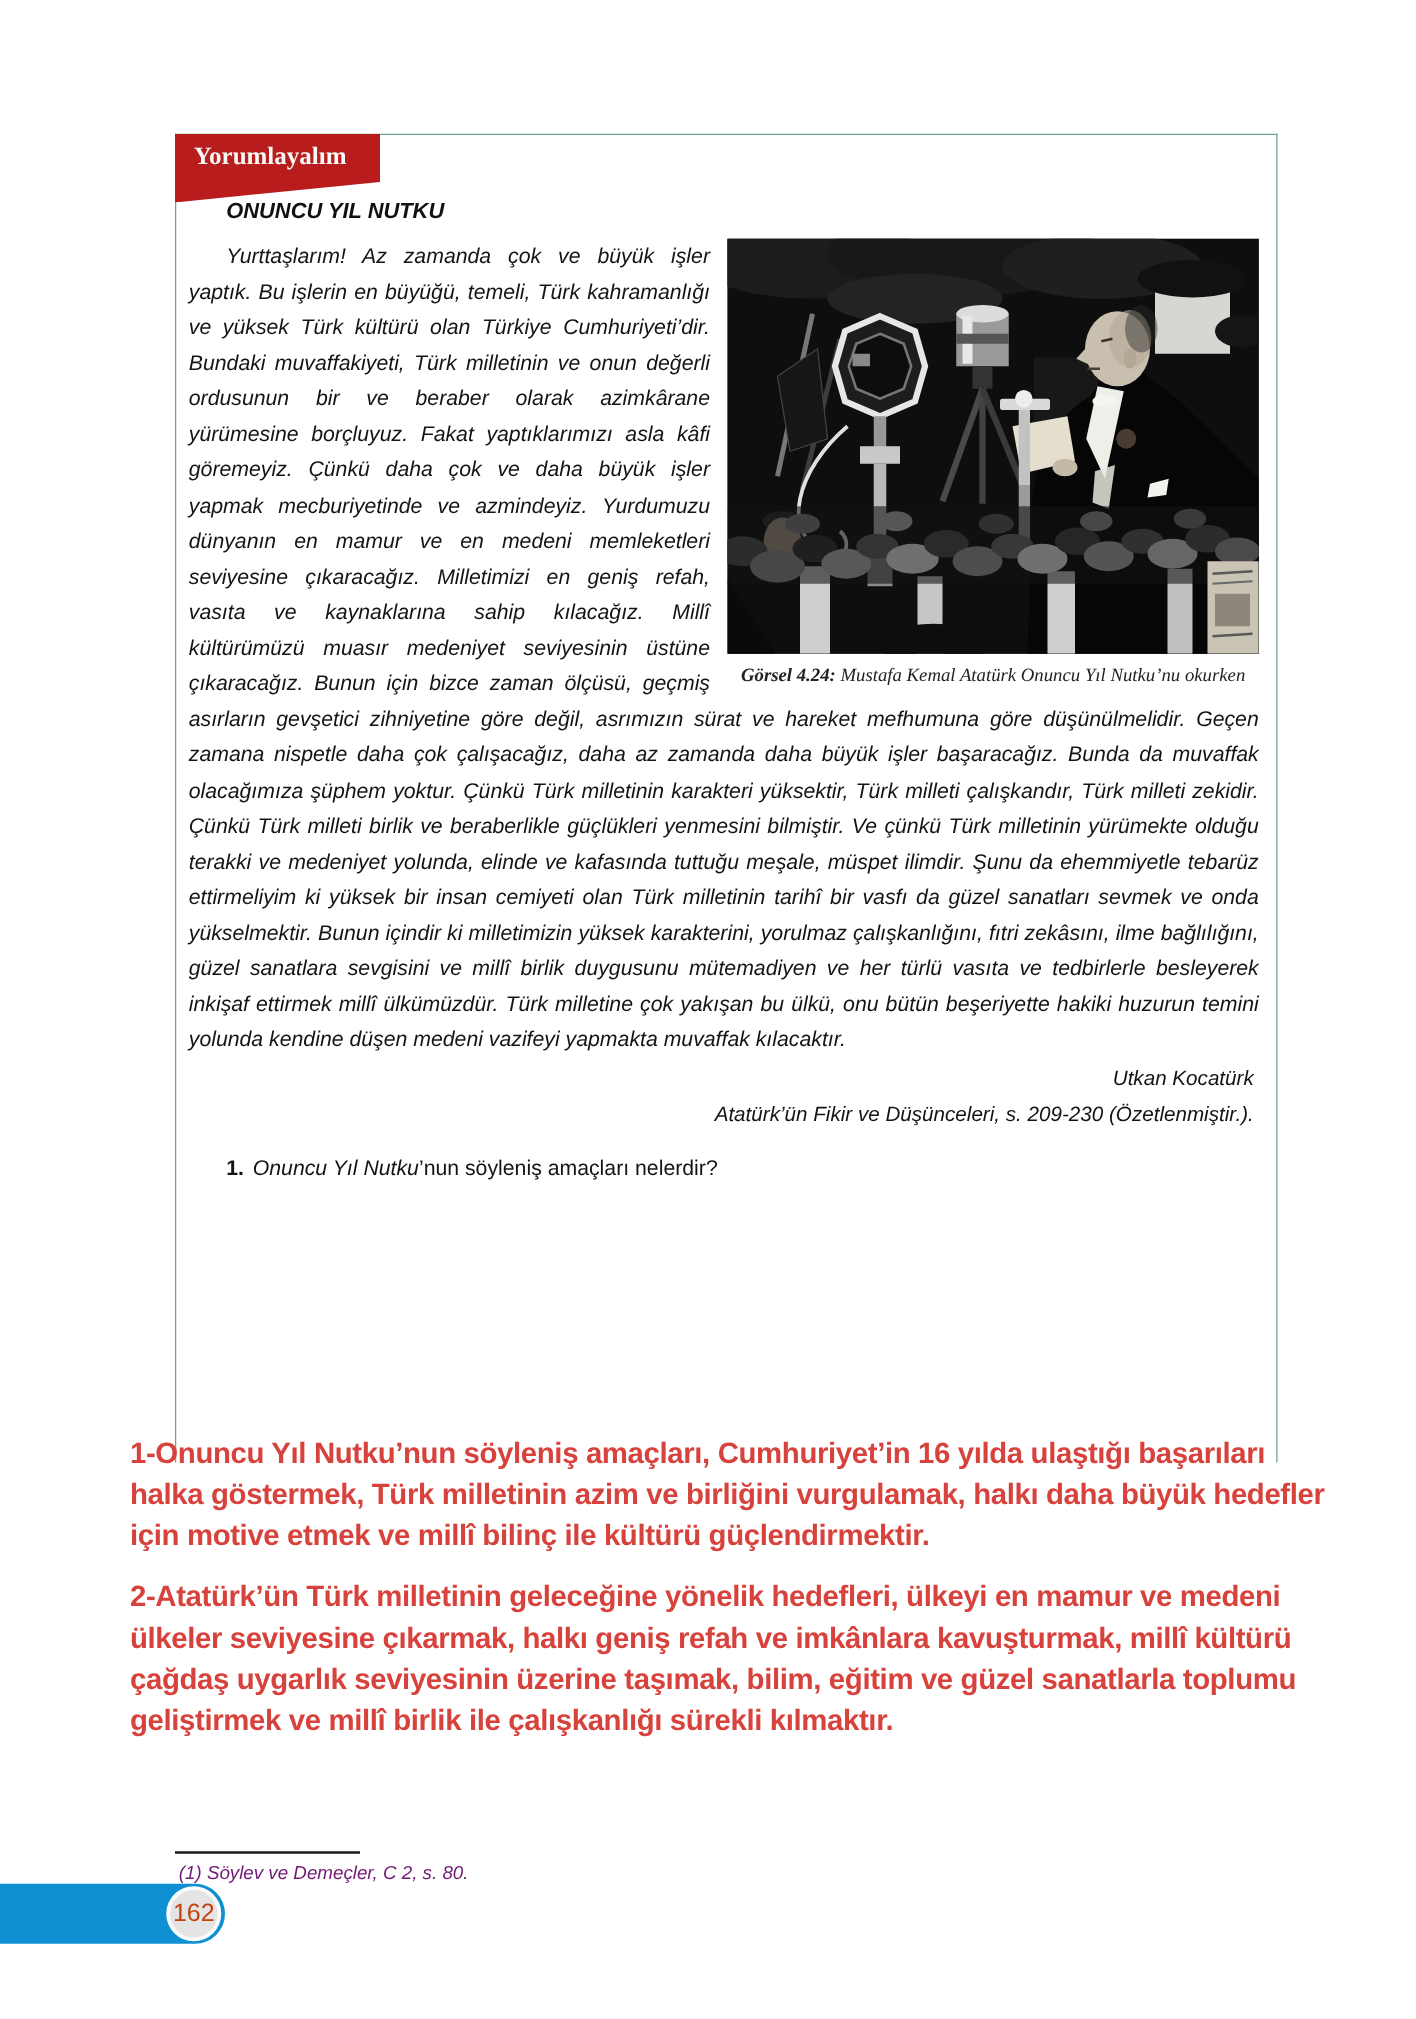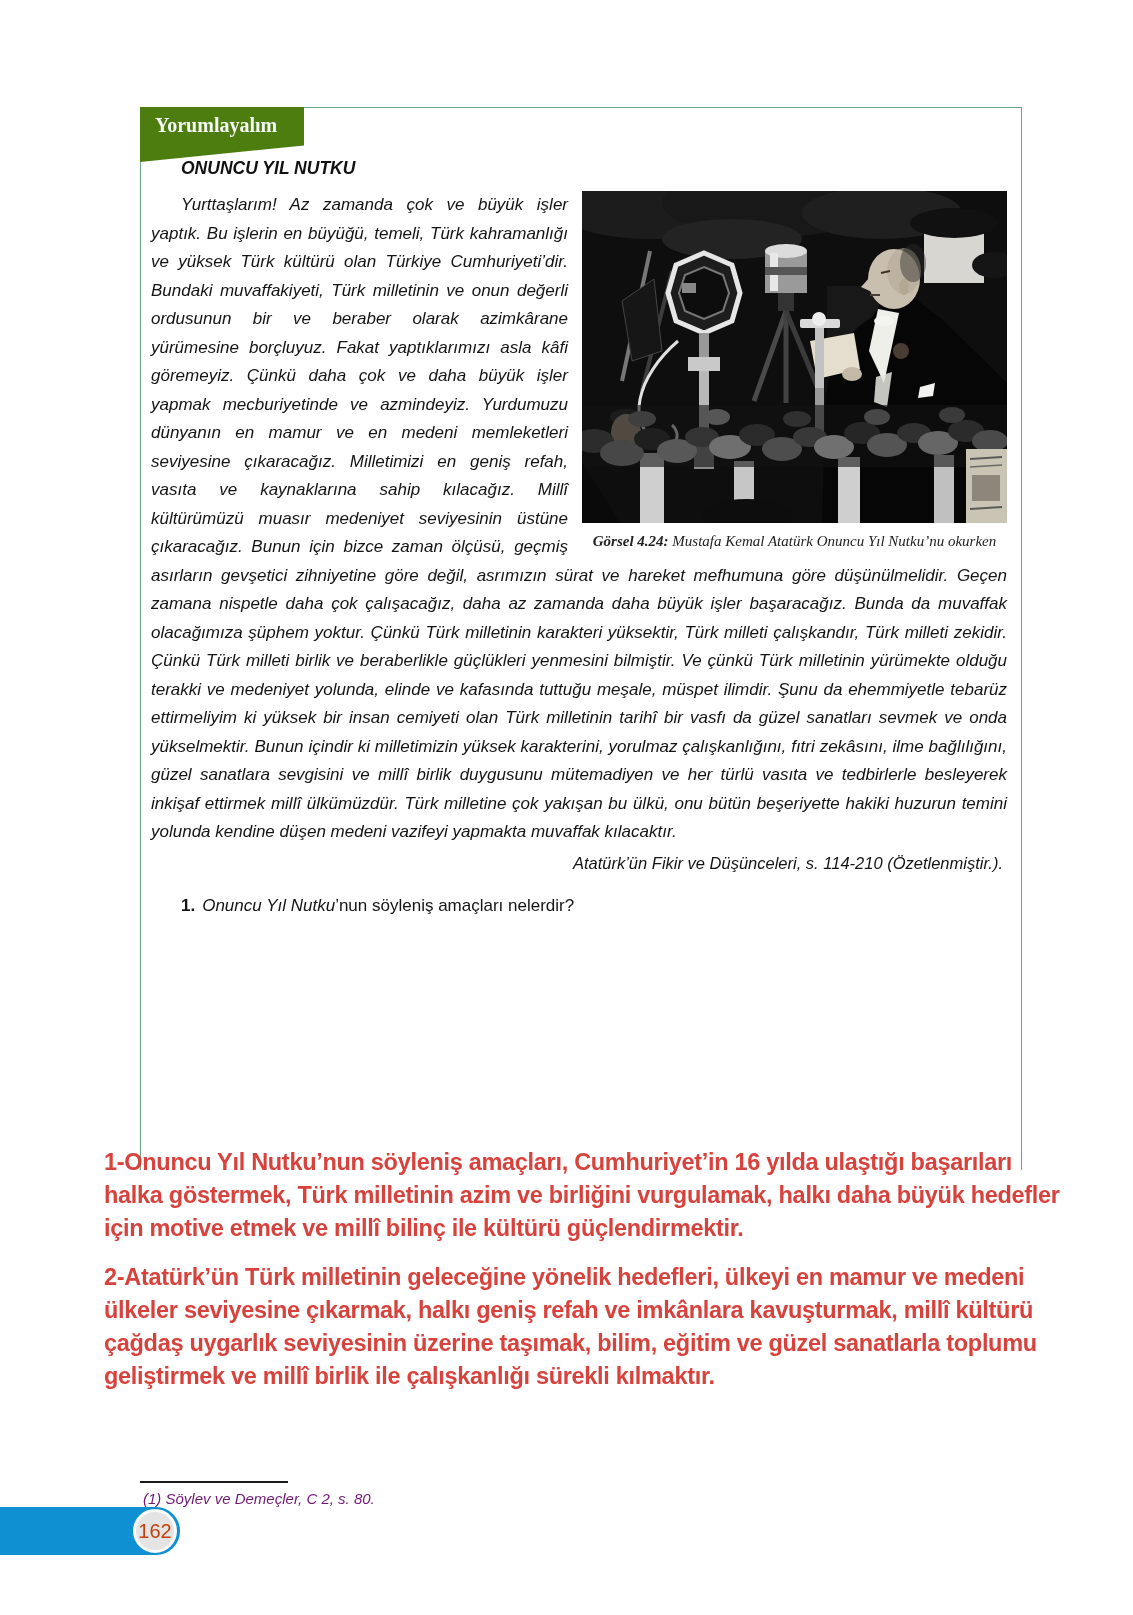--- a/index.html
+++ b/index.html
@@ -8,21 +8,21 @@
     font-family:"Liberation Sans",sans-serif;color:#1a1a1a;
   }
   
   .content-box{
     position:absolute;left:140px;top:107px;width:882px;height:1063px;
     border-top:1px solid #72a287;border-left:1px solid #72a287;border-right:1px solid #72a287;
     box-sizing:border-box;padding:46px 14px 0 10px;
   }
   .badge{
     position:absolute;left:-1px;top:-1px;width:164px;height:55px;
-    background:#4d7c0f;
+    background:#b91c1c;
     clip-path:polygon(0 0,100% 0,100% 70%,0 100%);
   }
   .badge .badge-label{
     display:block;padding:7px 0 0 15px;
     font-family:"Liberation Serif",serif;font-weight:bold;font-size:20px;color:#f6faf6;
   }
   .reading-title{
     margin:4px 0 12px 30px;font-size:17.5px;font-weight:bold;font-style:italic;color:#111;
   }
   
@@ -189,21 +189,22 @@
           <ellipse cx="165" cy="324" rx="45" ry="16" fill="#0d0d0d"></ellipse>
         </svg>
       </div>
       <figcaption class="photo-caption"><span class="caption-label">Görsel 4.24:</span><span class="caption-text"> Mustafa Kemal Atatürk Onuncu Yıl Nutku’nu okurken</span>
       </figcaption>
     </figure>
 
     <p class="speech">Yurttaşlarım! Az zamanda çok ve büyük işler yaptık. Bu işlerin en büyüğü, temeli, Türk kahramanlığı ve yüksek Türk kültürü olan Türkiye Cumhuriyeti’dir. Bundaki muvaffakiyeti, Türk milletinin ve onun değerli ordusunun bir ve beraber olarak azimkârane yürümesine borçluyuz. Fakat yaptıklarımızı asla kâfi göremeyiz. Çünkü daha çok ve daha büyük işler yapmak mecburiyetinde ve azmindeyiz. Yurdumuzu dünyanın en mamur ve en medeni memleketleri seviyesine çıkaracağız. Milletimizi en geniş refah, vasıta ve kaynaklarına sahip kılacağız. Millî kültürümüzü muasır medeniyet seviyesinin üstüne çıkaracağız. Bunun için bizce zaman ölçüsü, geçmiş asırların gevşetici zihniyetine göre değil, asrımızın sürat ve hareket mefhumuna göre düşünülmelidir. Geçen zamana nispetle daha çok çalışacağız, daha az zamanda daha büyük işler başaracağız. Bunda da muvaffak olacağımıza şüphem yoktur. Çünkü Türk milletinin karakteri yüksektir, Türk milleti çalışkandır, Türk milleti zekidir. Çünkü Türk milleti birlik ve beraberlikle güçlükleri yenmesini bilmiştir. Ve çünkü Türk milletinin yürümekte olduğu terakki ve medeniyet yolunda, elinde ve kafasında tuttuğu meşale, müspet ilimdir. Şunu da ehemmiyetle tebarüz ettirmeliyim ki yüksek bir insan cemiyeti olan Türk milletinin tarihî bir vasfı da güzel sanatları sevmek ve onda yükselmektir. Bunun içindir ki milletimizin yüksek karakterini, yorulmaz çalışkanlığını, fıtri zekâsını, ilme bağlılığını, güzel sanatlara sevgisini ve millî birlik duygusunu mütemadiyen ve her türlü vasıta ve tedbirlerle besleyerek inkişaf ettirmek millî ülkümüzdür. Türk milletine çok yakışan bu ülkü, onu bütün beşeriyette hakiki huzurun temini yolunda kendine düşen medeni vazifeyi yapmakta muvaffak kılacaktır.</p>
 
     <div class="attribution">
-      <div>Atatürk’ün Fikir ve Düşünceleri, s. 114-210 (Özetlenmiştir.).</div>
+      <div>Utkan Kocatürk</div>
+      <div>Atatürk’ün Fikir ve Düşünceleri, s. 209-230 (Özetlenmiştir.).</div>
     </div>
 
 
     <div class="question"><span class="q-num">1.</span><span class="q-italic">Onuncu Yıl Nutku</span><span>’nun söyleniş amaçları nelerdir?</span>
     </div>
 
 
   </div>
 
   <div class="answers">

